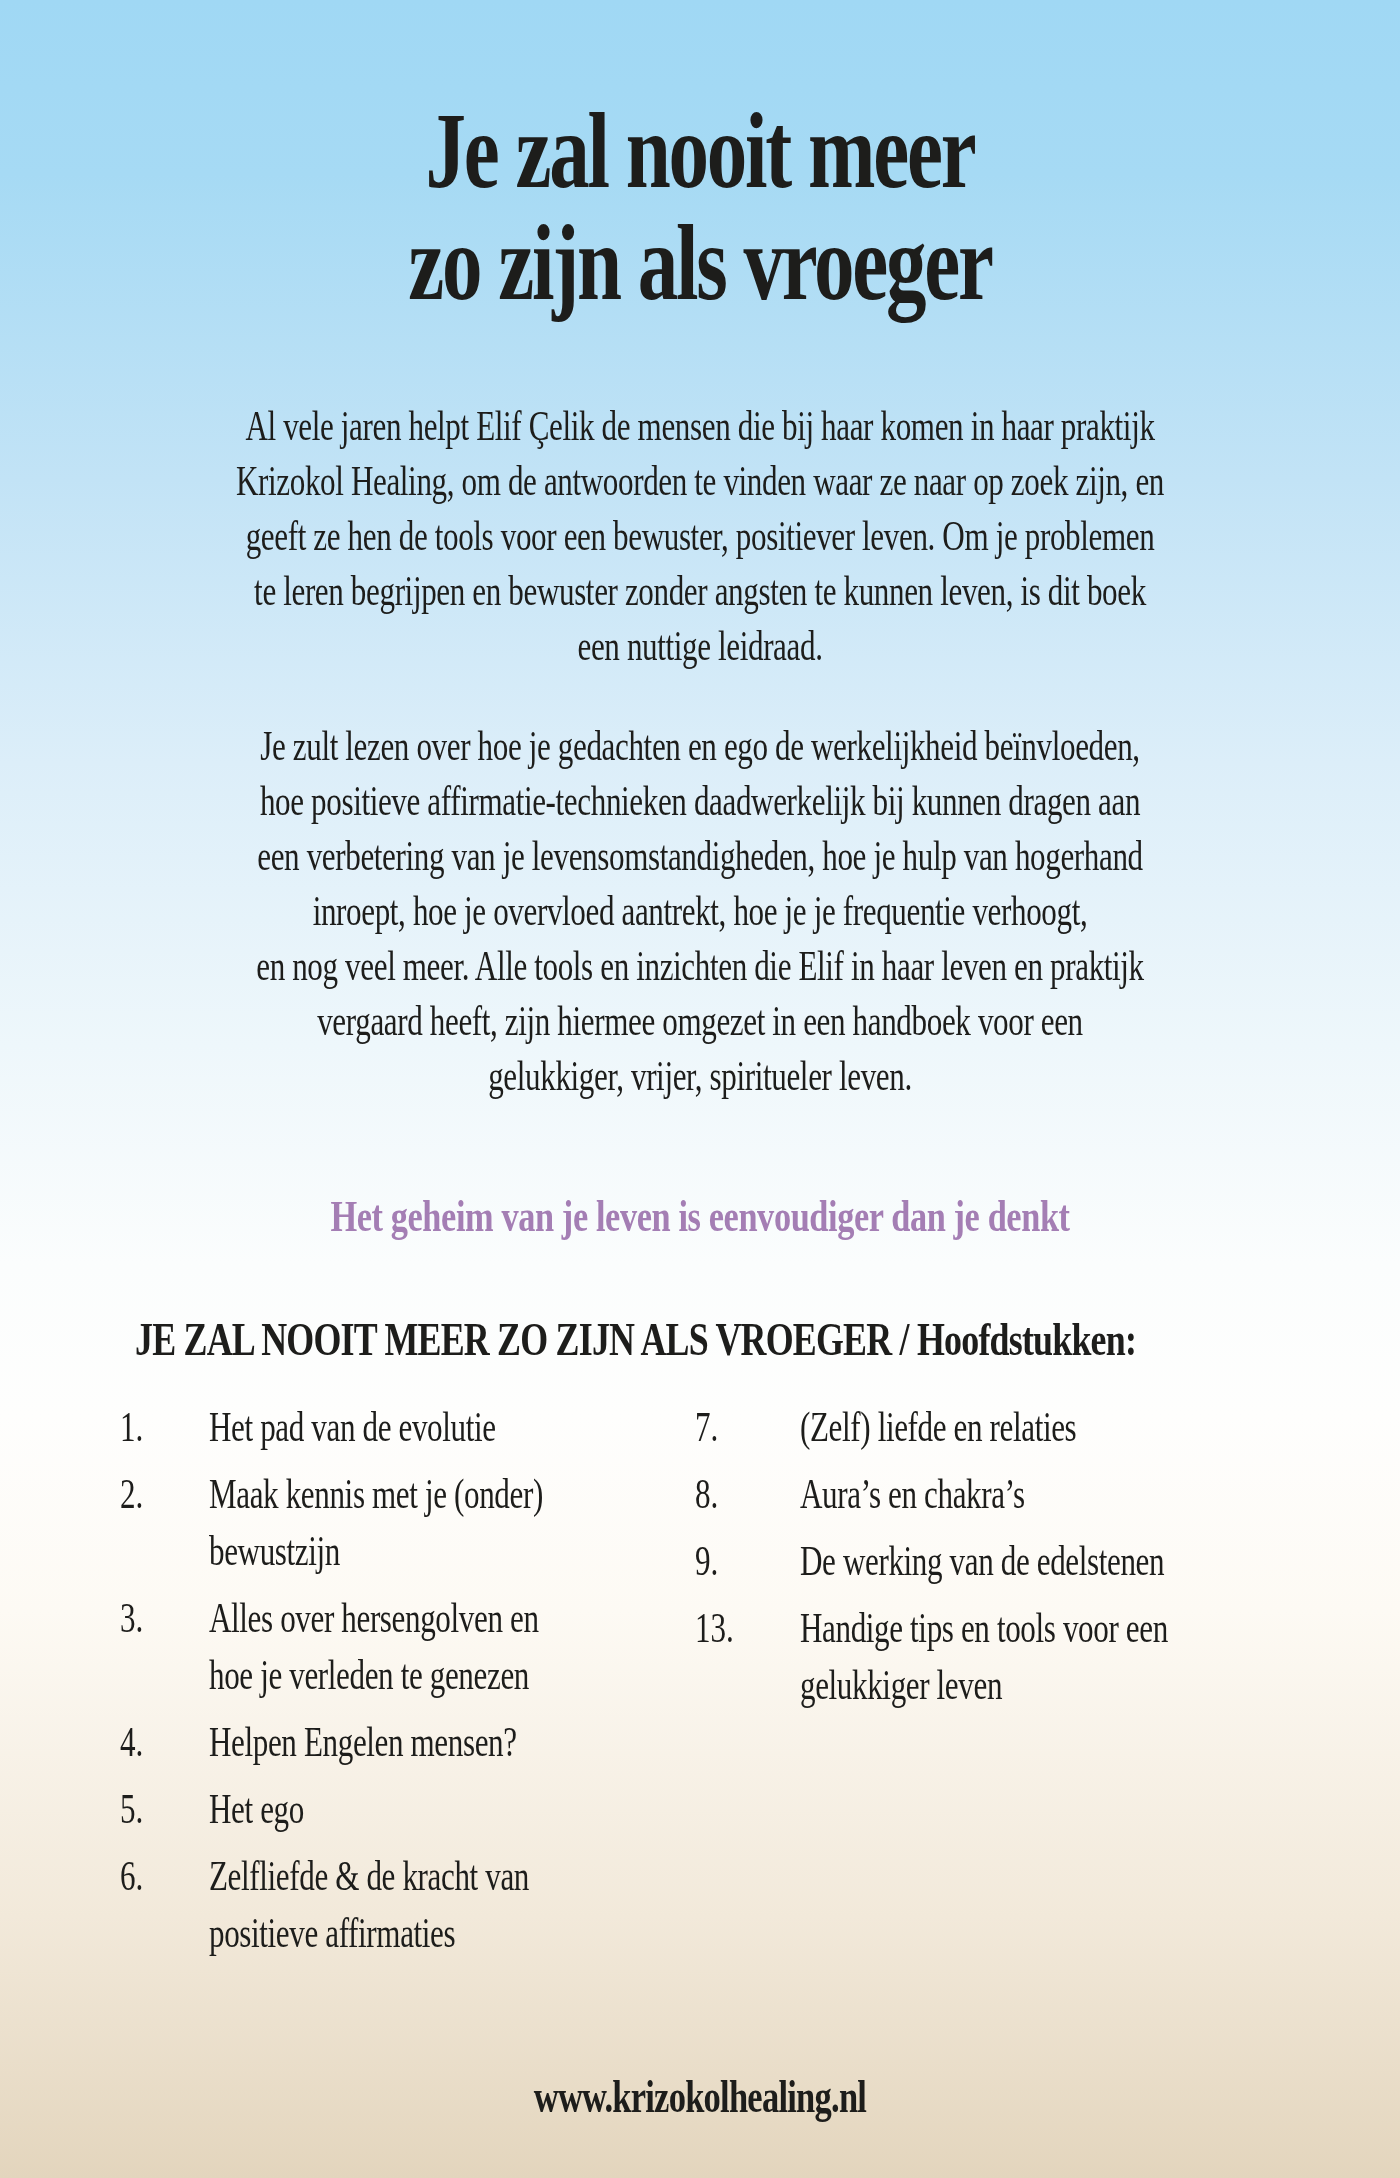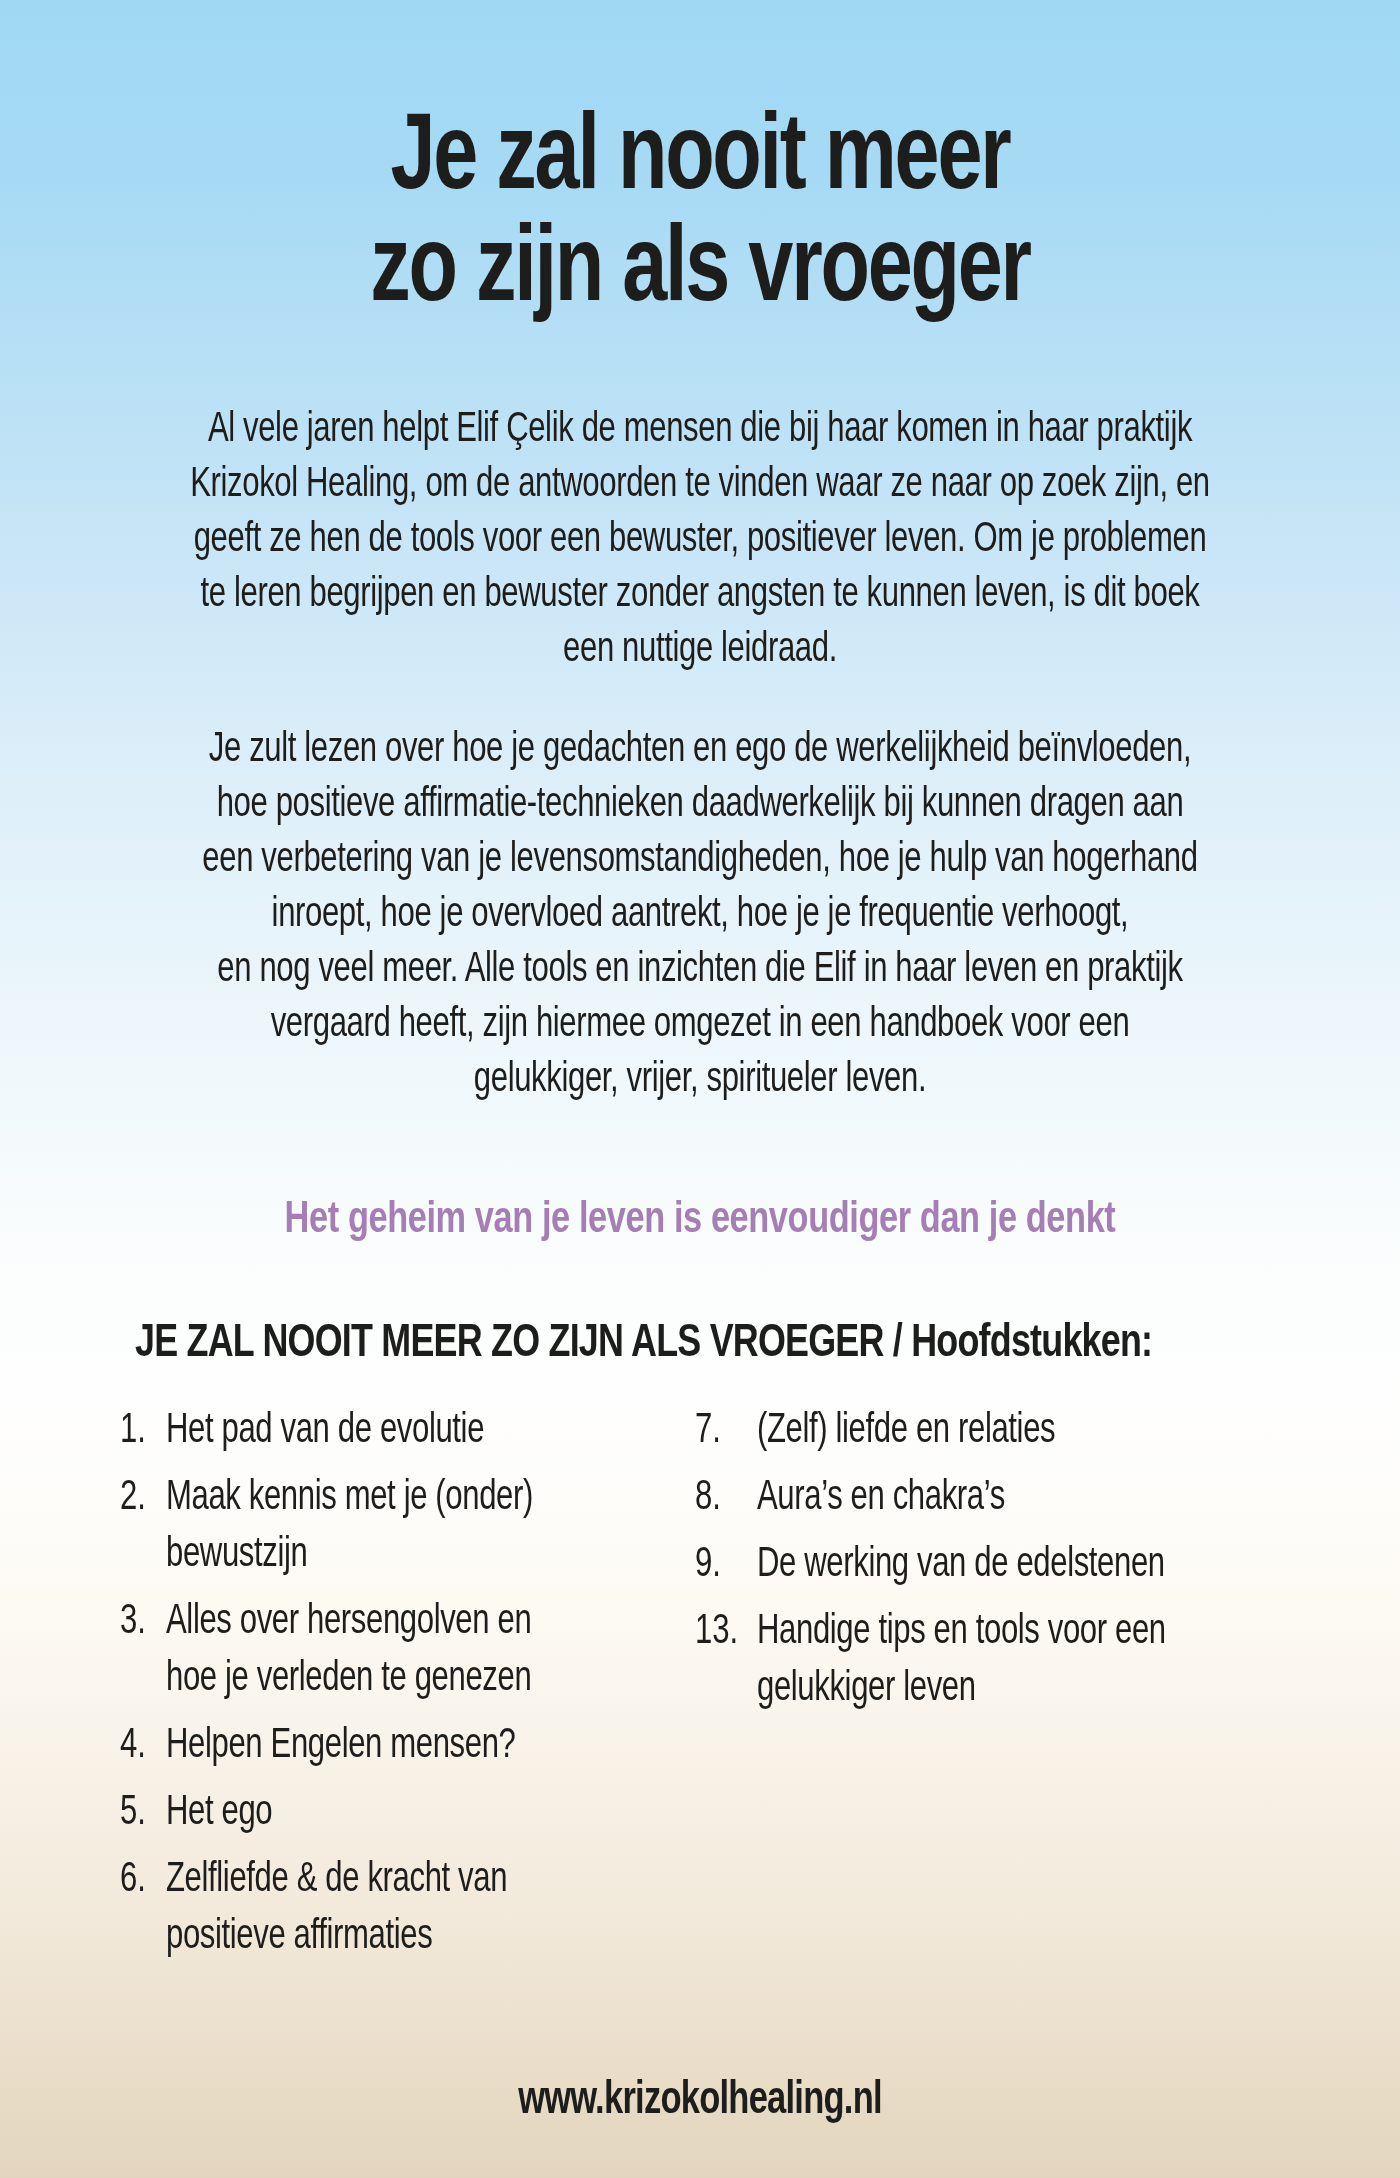--- a/index.html
+++ b/index.html
@@ -14,21 +14,21 @@
       #c2e3f6 22%,
       #dceef9 35%,
       #eef7fb 48%,
       #fbfdfd 58%,
       #fefefd 65%,
       #fdfaf4 74%,
       #f2e9da 88%,
       #e3d5bd 100%);
     overflow: hidden;
   }
-  .page { width: 1400px; height: 1549px; position: relative; }
+  .page { width: 1400px; height: 1549px; position: relative; font-family: Liberation Serif, serif; }
 
   
   .title-block {
     padding-top: 95px;
     text-align: center;
     font-weight: bold;
     font-size: 108px;
     line-height: 112px;
     letter-spacing: -3px;
     transform: scaleX(0.75);
@@ -86,21 +86,21 @@
   .chap-num {
     flex: 0 0 auto;
     font-size: 42px;
     line-height: 57px;
     transform: scaleX(0.74);
     transform-origin: 0 0;
     white-space: nowrap;
   }
   .col-left  .chap-num { width: 46px; }
   .col-right .chap-num { width: 62px; }
-  .chap-text { flex: 1 1 auto; }
+  .chap-text { flex: 1 1 auto; margin-left: 43px; }
   .chap-line {
     font-size: 42px;
     line-height: 57px;
     letter-spacing: -0.5px;
     transform: scaleX(0.74);
     transform-origin: 0 0;
     white-space: nowrap;
   }
 
   

